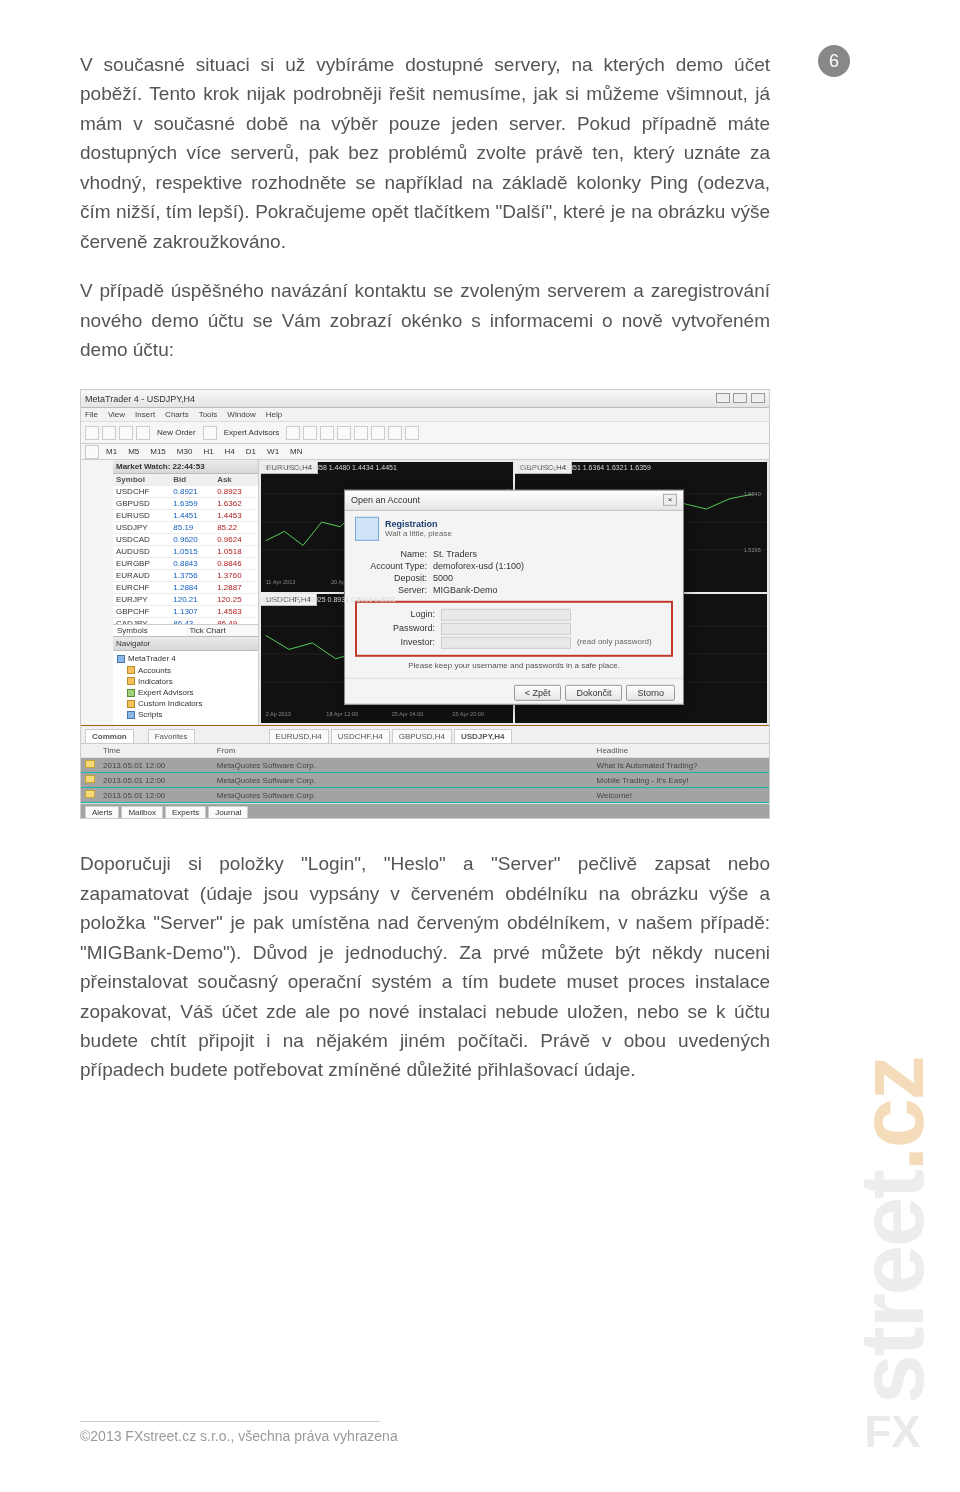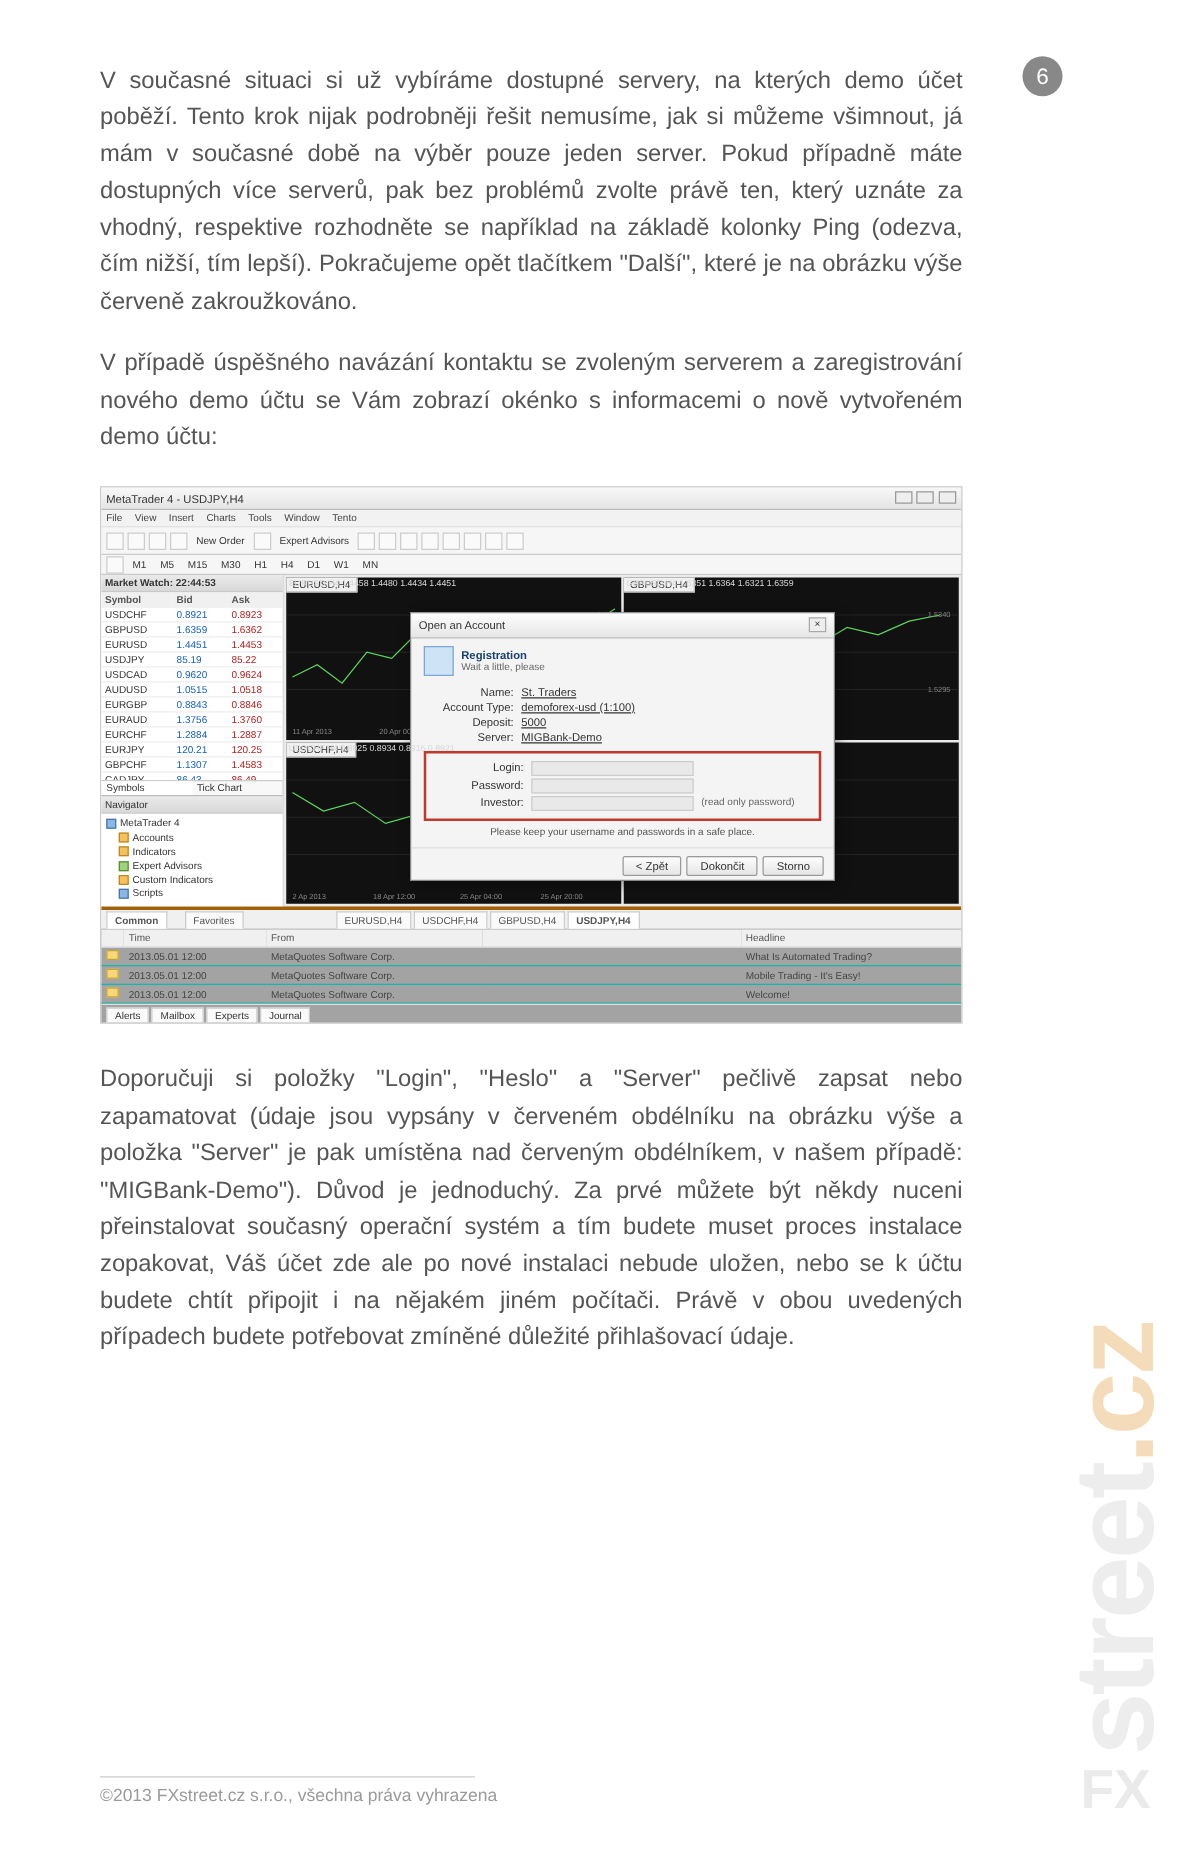--- a/index.html
+++ b/index.html
@@ -88,21 +88,21 @@
   }
   .toolbar .tbtn {
     width: 14px; height: 14px;
     border: 1px solid #ccc;
     background: #fafafa;
   }
   .toolbar .txt {
     font-size: 8px;
     padding: 0 4px;
   }
-  .content-row { display:flex; height: 265px; }
+  .content-row { display:flex; height: 265px; margin-left: 32px; }
   .sidebar {
     width: 146px;
     border-right: 1px solid #ccc;
     background: #f8f8f8;
     display: flex;
     flex-direction: column;
     font-size: 8px;
   }
   .mw-head {
     background: linear-gradient(#eaeaea,#d8d8d8);
@@ -194,42 +194,42 @@
   .dlg-title .x { width:14px;height:12px;border:1px solid #aaa;background:#eee;text-align:center;line-height:10px;font-size:8px;}
   .dlg-body { padding: 6px 10px 4px 10px; }
   .dlg-head-row { display:flex; gap:6px; align-items:center; margin-bottom:8px;}
   .dlg-head-row .gico {
     width:24px;height:24px;border:1px solid #7aa7d4;background:#cfe3f7;
   }
   .dlg-head-row .gtxt .h { font-weight:bold; color:#1a3f70; }
   .dlg-head-row .gtxt .s { font-size:8px; color:#666; }
   .field { display:flex; margin:2px 0; }
   .field .lbl { width:78px; text-align:right; padding-right:6px; color:#333;}
-  .field .val { color:#333;text-decoration:underline; }
+  .field .val { color:#333; }
   .cred-box {
     border: 2px solid #c1392b;
     padding: 4px 6px;
     margin-top:6px;
   }
   .cred-box .field .val {
     width: 130px; height:12px; background:#e9e9e9; border:1px solid #ccc;
   }
   .dlg-note { text-align:center; font-size:8px; color:#555; margin-top:4px;}
   .dlg-buttons {
     display:flex; justify-content:flex-end; gap:4px;
     padding: 6px 8px; border-top:1px solid #ddd; margin-top:4px;
   }
   .btn {
     border:1px solid #999; background:linear-gradient(#fdfdfd,#e5e5e5);
     padding:2px 10px; font-size:9px; color:#333; border-radius:2px;
   }
   .chart-tabs {
     height: 18px;
     background:#f0f0f0;
-    border-top:3px solid #a16207;
+    border-top:1px solid #a16207;
     display:flex; align-items:flex-end;
     padding: 0 4px; gap:14px;
     font-size:8px; color:#555;
   }
   .chart-tabs .tab { padding:2px 6px; border:1px solid #ccc; border-bottom:none; background:#fafafa; }
   .chart-tabs .tab.active { background:#fff; font-weight:600;}
   .chart-tabs .right-tabs { margin-left:60px; display:flex; gap:2px;}
   .terminal {
     border-top:1px solid #ccc;
     height: 78px;
@@ -308,21 +308,21 @@
       </span>
     </div>
 
     <div class="menubar">
       <span>File</span>
       <span>View</span>
       <span>Insert</span>
       <span>Charts</span>
       <span>Tools</span>
       <span>Window</span>
-      <span>Tento</span>
+      <span>Help</span>
     </div>
 
     <div class="toolbar">
       <span class="tbtn"></span>
       <span class="tbtn"></span>
       <span class="tbtn"></span>
       <span class="tbtn"></span>
       <span class="txt">New Order</span>
       <span class="tbtn"></span>
       <span class="txt">Expert Advisors</span>

